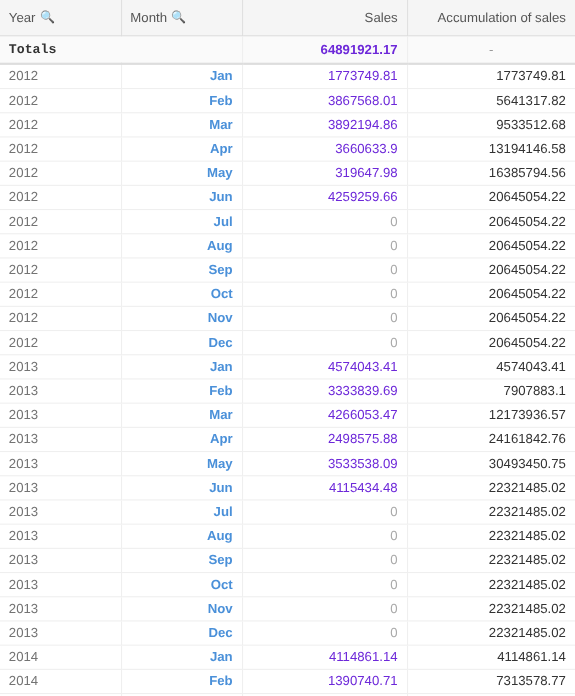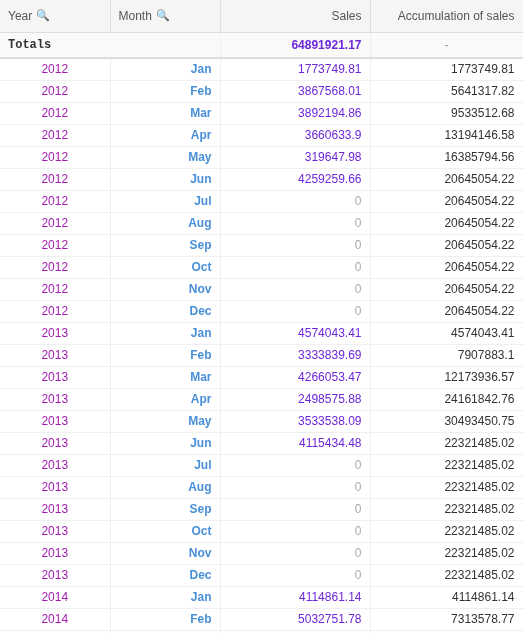--- a/index.html
+++ b/index.html
@@ -57,22 +57,22 @@
     tbody tr {
       border-bottom: 1px solid #efefef;
     }
     tbody td {
       padding: 3px 8px;
       height: 22px;
       border-right: 1px solid #efefef;
       vertical-align: middle;
     }
     tbody td.year-col {
-      color: #a21caf;
-      text-align: center;
+      color: #737373;
+      text-align: left;
     }
     tbody td.month-col {
       color: #4a90d9;
       text-align: right;
       font-weight: bold;
     }
     tbody td.sales-col {
       text-align: right;
       color: #6d28d9;
     }
@@ -286,21 +286,21 @@
         </tr>
         <tr>
           <td class="year-col">2014</td>
           <td class="month-col">Jan</td>
           <td class="sales-col">4114861.14</td>
           <td class="accum-col">4114861.14</td>
         </tr>
         <tr>
           <td class="year-col">2014</td>
           <td class="month-col">Feb</td>
-          <td class="sales-col">5032751.78</td>
+          <td class="sales-col">1390740.71</td>
           <td class="accum-col">7313578.77</td>
         </tr>
         <tr>
           <td class="year-col">2014</td>
           <td class="month-col">Mar</td>
           <td class="sales-col">3789271.2</td>
           <td class="accum-col">11102849.97</td>
         </tr>
       </tbody>
   </table>

